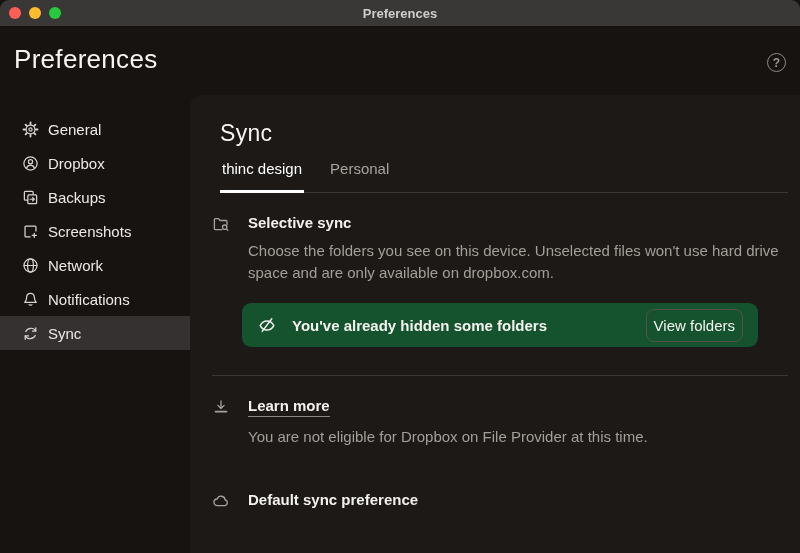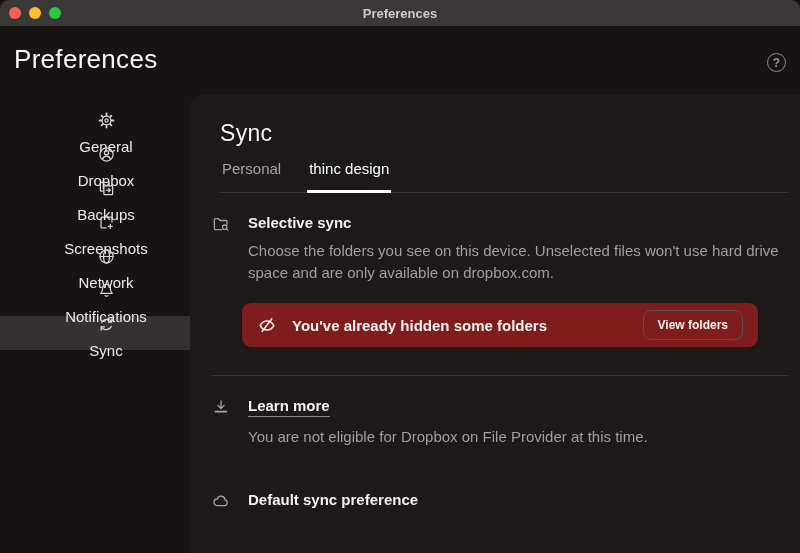--- a/index.html
+++ b/index.html
@@ -33,21 +33,21 @@
   .help-btn {
     margin-top:9px; width:19px; height:19px; border:1.6px solid #8d8983; border-radius:50%;
     color:#9b9791; font-size:12px; font-weight:bold;
     display:flex; align-items:center; justify-content:center; cursor:default;
   }
   
   .sidebar { position:absolute; top:112px; left:0; width:190px; }
   .side-item {
     height:34px; display:flex; align-items:center;
     padding-left:22px; gap:9px;
-    font-size:15px; color:#eceae7; cursor:default;flex-direction:column;
+    font-size:15px; color:#eceae7; cursor:default;
   }
   .side-item.selected { background:#343130; }
   .side-item .icn { width:17px; height:17px; color:#d9d6d1; flex:0 0 17px; }
   .icn svg { display:block; width:100%; height:100%; stroke:currentColor; fill:none; stroke-width:1.3; stroke-linecap:round; stroke-linejoin:round; }
   
   .panel {
     position:absolute; top:95px; left:190px; right:0; bottom:0;
     background:#1c1917; border-top-left-radius:12px;
     padding:0 12px 0 22px;
   }
@@ -59,29 +59,29 @@
   .section { display:grid; grid-template-columns:18px 1fr; column-gap:18px; margin-top:21px; }
   .sec-icon { width:18px; height:18px; color:#a6a29c; margin-top:1px; }
   .sec-title-row { display:flex; justify-content:space-between; align-items:center; }
   .sec-title { font-size:15px; font-weight:bold; color:#f3f1ee; }
   .sec-desc { margin-top:9px; font-size:15px; line-height:21.5px; color:#a39f99; max-width:575px; }
   .learn-more { font-size:15px; font-weight:bold; color:#f3f1ee; border-bottom:1.5px solid #8b8781; padding-bottom:2px; margin-right:26px; cursor:default; }
   .divider { border:none; border-top:1px solid #393634; margin:28px 0 0 0; }
   
   .banner {
     margin:20px 30px 0 30px; height:44px;
-    background:#7f1d1d; border-radius:9px;
+    background:#14532d; border-radius:9px;
     display:flex; align-items:center; padding:0 15px 0 15px;
   }
   .banner .icn-hidden { width:20px; height:20px; color:#f2f0ed; }
   .banner-text { margin-left:15px; font-size:15px; font-weight:bold; color:#f5f3f0; }
   .banner-btn {
     margin-left:auto; background:transparent; border:1px solid #55524e; border-radius:8px;
-    color:#f5f3f0; font-family:inherit; font-size:12px; font-weight:bold;
-    padding:7px 14px; cursor:default;
+    color:#f5f3f0; font-family:inherit; font-size:15px; font-weight:normal;
+    padding:7px 7px; cursor:default;
   }
   .sec3 { margin-top:43px; }
   .occlude { fill:#1c1917; }
 </style>
 </head>
 <body>
 
 <div class="titlebar">
   <div class="traffic">
     <span class="light red"></span>
@@ -183,22 +183,22 @@
     <span>Sync</span>
   </div>
 
 </nav>
 
 <main class="panel">
 
   <h2 class="panel-title">Sync</h2>
 
   <div class="tabs">
+    <div class="tab active">thinc design</div>
     <div class="tab">Personal</div>
-    <div class="tab active">thinc design</div>
   </div>
 
   <section class="section">
     <span class="sec-icon">
       <svg viewBox="0 0 18 18" fill="none" stroke="currentColor" stroke-width="1.3" stroke-linecap="round" stroke-linejoin="round">
         <path d="M9.6 14.7H3.3a.9.9 0 0 1-.9-.9V4.5a.9.9 0 0 1 .9-.9h3.2l1.6 1.9h6a.9.9 0 0 1 .9.9v3.2"></path>
         <circle cx="12.7" cy="12.2" r="2.2"></circle>
         <path d="M14.4 13.9l1.5 1.5"></path>
       </svg>
     </span>

